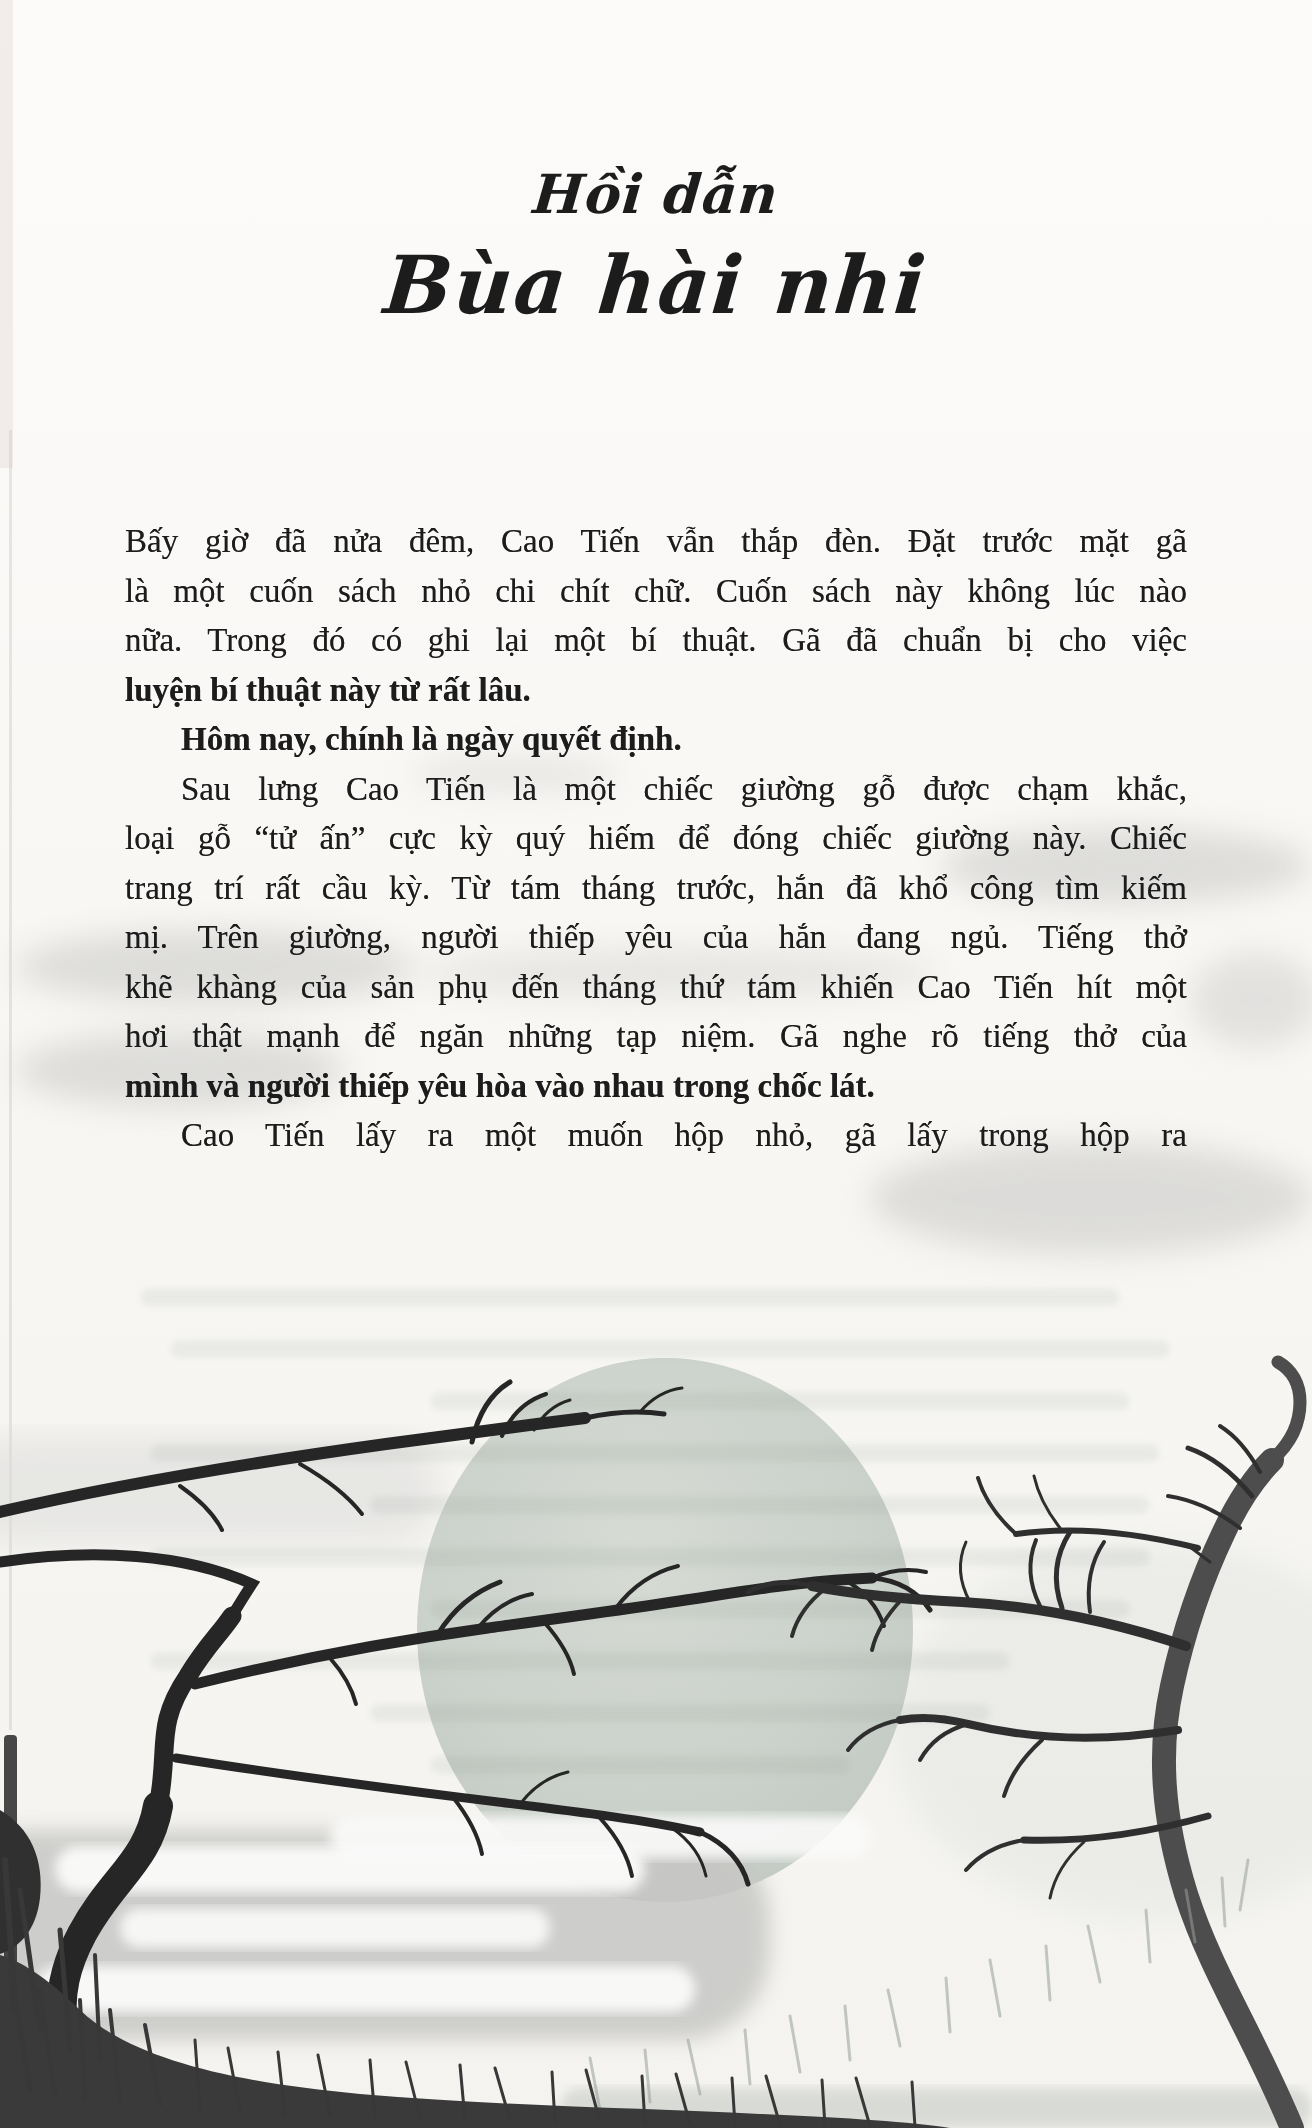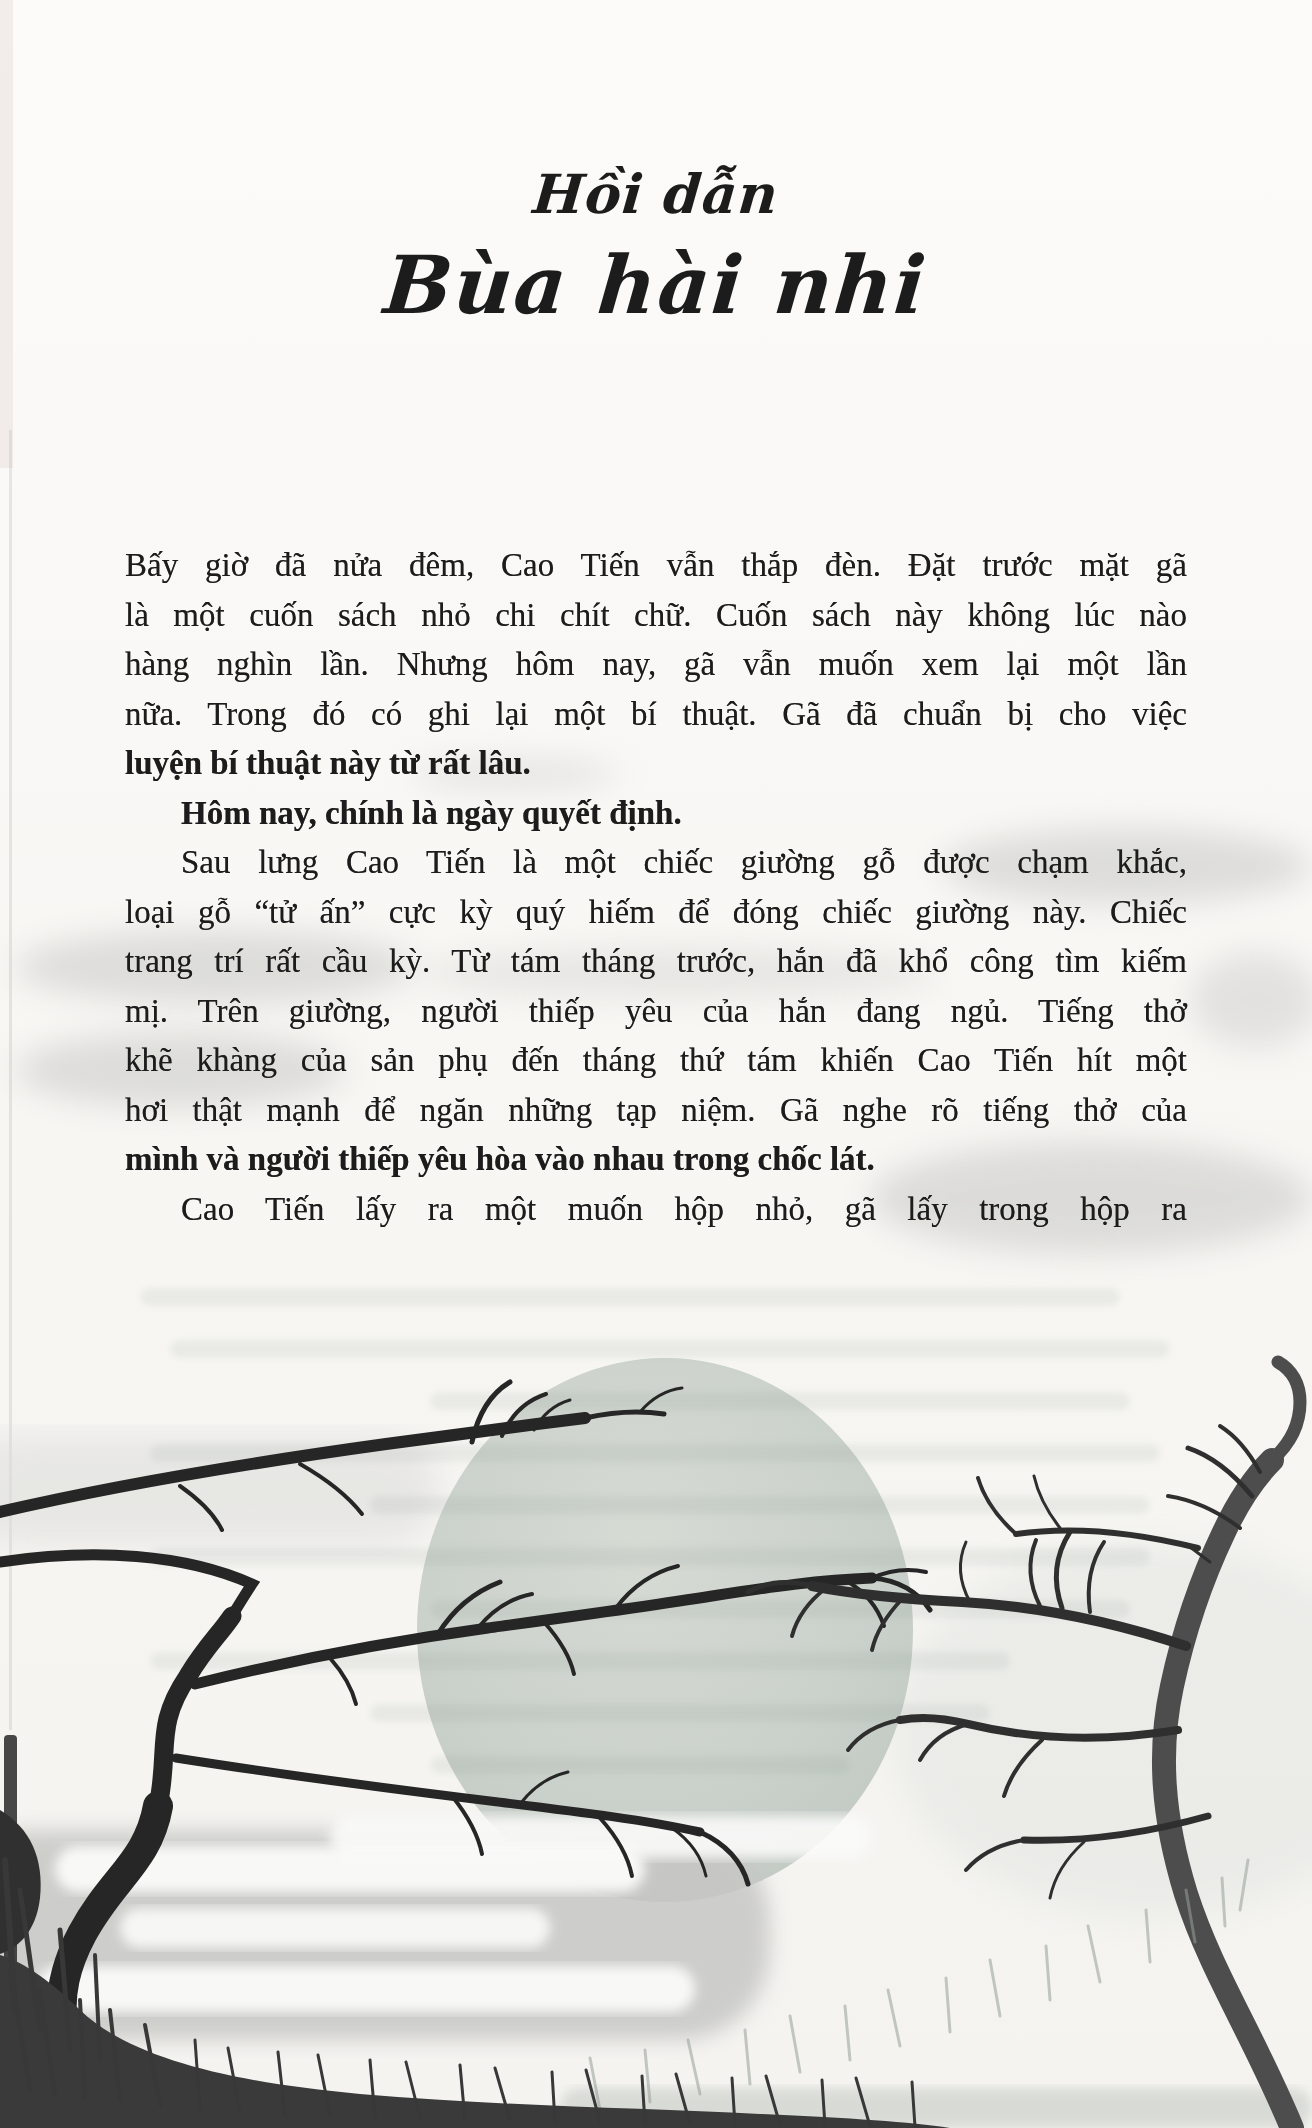--- a/index.html
+++ b/index.html
@@ -17,21 +17,20 @@
   .booktitle{
     position:absolute;top:238px;left:0;width:100%;text-align:center;
     font-family:"DejaVu Serif",serif;font-style:italic;font-weight:bold;
     font-size:80px;letter-spacing:2px;transform:skewX(-5deg);z-index:3;
   }
   
   .text{
     position:absolute;top:517px;left:125px;width:1062px;
     font-size:33px;line-height:49.5px;z-index:2;
     text-shadow:0 0 .5px rgba(20,20,20,.6);
-    margin-top:24px;
   }
   .line{text-align:justify;text-align-last:justify;}
   .line.endline{text-align-last:left;font-weight:bold;}
   .para.indent .line:first-child{text-indent:56px;}
   
   .smudge{position:absolute;border-radius:50%;background:#c2c2c0;filter:blur(16px);z-index:1;}
   .gutter{position:absolute;left:9px;top:430px;width:3px;height:1300px;background:#b9b5b1;opacity:.3;z-index:1;}
   .edgetop{position:absolute;left:0;top:0;width:13px;height:468px;background:#efe9e6;opacity:.8;z-index:1;}
   .illus{position:absolute;left:0;top:1210px;width:1312px;height:918px;z-index:4;}
 </style>
@@ -53,21 +52,20 @@
     <div class="smudge" style="left:1190px;top:952px;width:130px;height:96px;opacity:.40"></div>
   </div>
 
   <div class="kicker">Hồi dẫn</div>
   <div class="booktitle">Bùa hài nhi</div>
 
   <div class="text">
       <div class="para">
         <div class="line">Bấy giờ đã nửa đêm, Cao Tiến vẫn thắp đèn. Đặt trước mặt gã</div>
         <div class="line">là một cuốn sách nhỏ chi chít chữ. Cuốn sách này không lúc nào</div>
-        <div class="line">hàng nghìn lần. Nhưng hôm nay, gã vẫn muốn xem lại một lần</div>
         <div class="line">nữa. Trong đó có ghi lại một bí thuật. Gã đã chuẩn bị cho việc</div>
         <div class="line endline">luyện bí thuật này từ rất lâu.</div>
       </div>
       <div class="para indent">
         <div class="line endline">Hôm nay, chính là ngày quyết định.</div>
       </div>
       <div class="para indent">
         <div class="line">Sau lưng Cao Tiến là một chiếc giường gỗ được chạm khắc,</div>
         <div class="line">loại gỗ “tử ấn” cực kỳ quý hiếm để đóng chiếc giường này. Chiếc</div>
         <div class="line">trang trí rất cầu kỳ. Từ tám tháng trước, hắn đã khổ công tìm kiếm</div>

